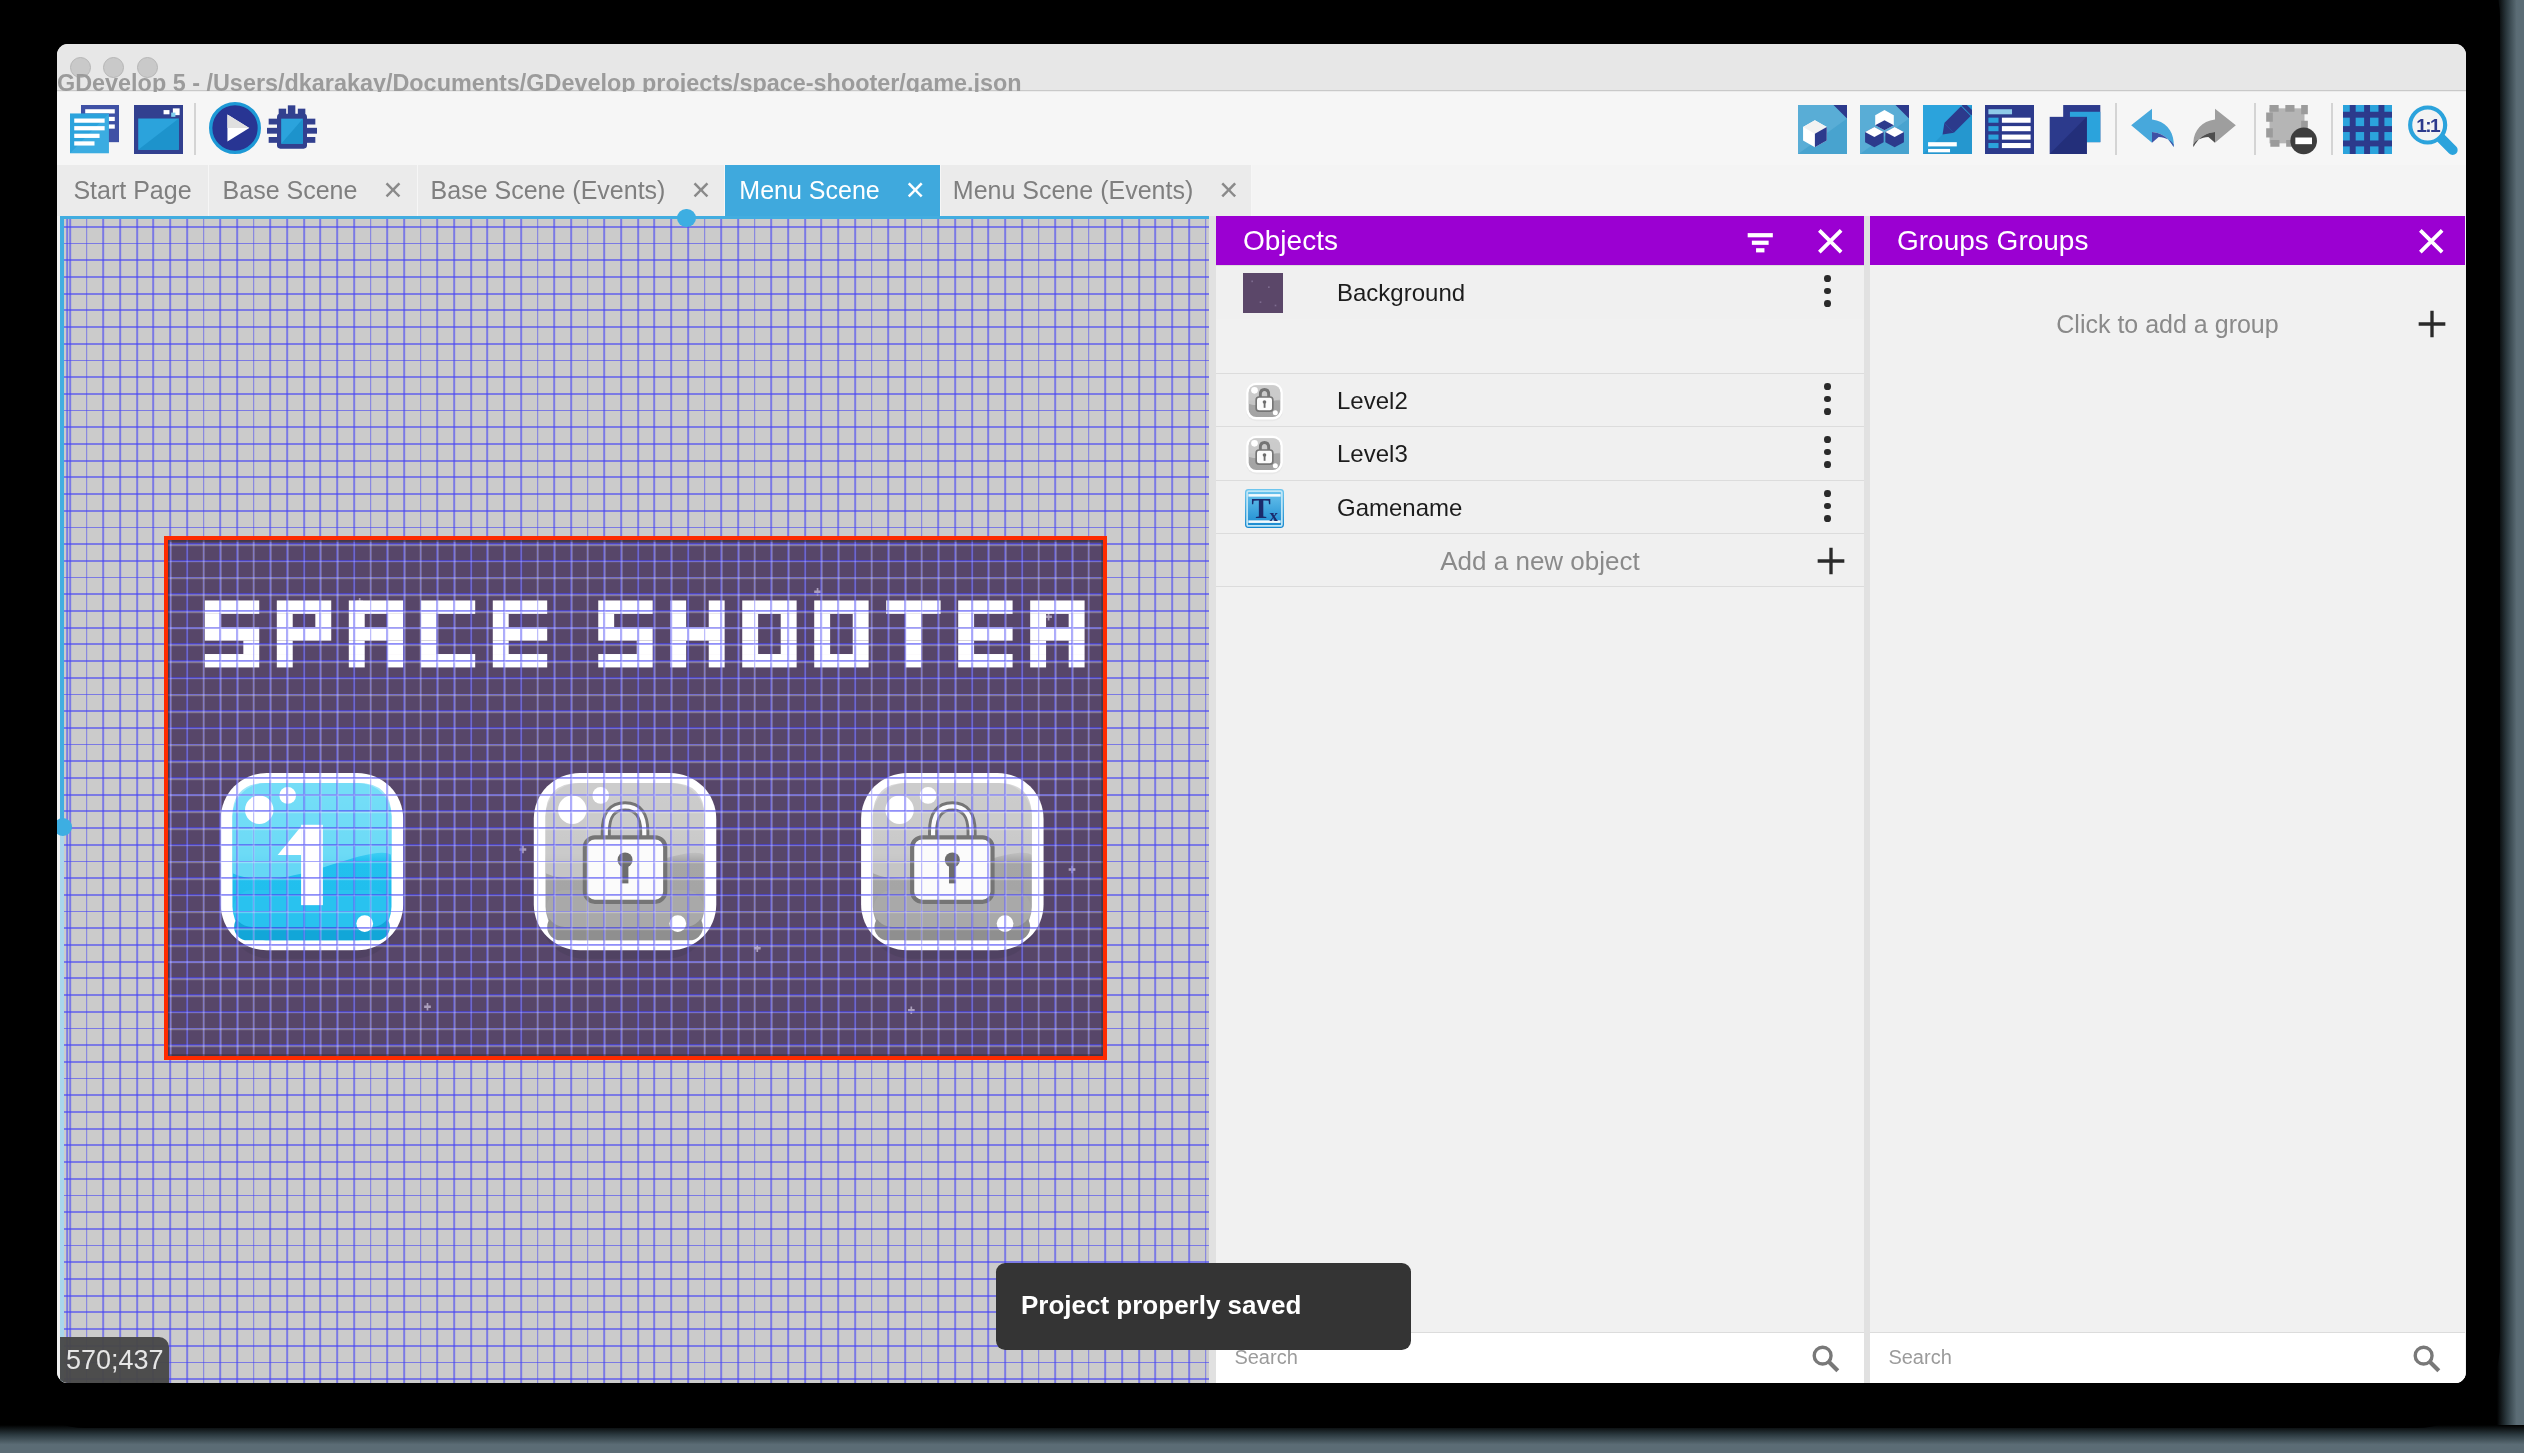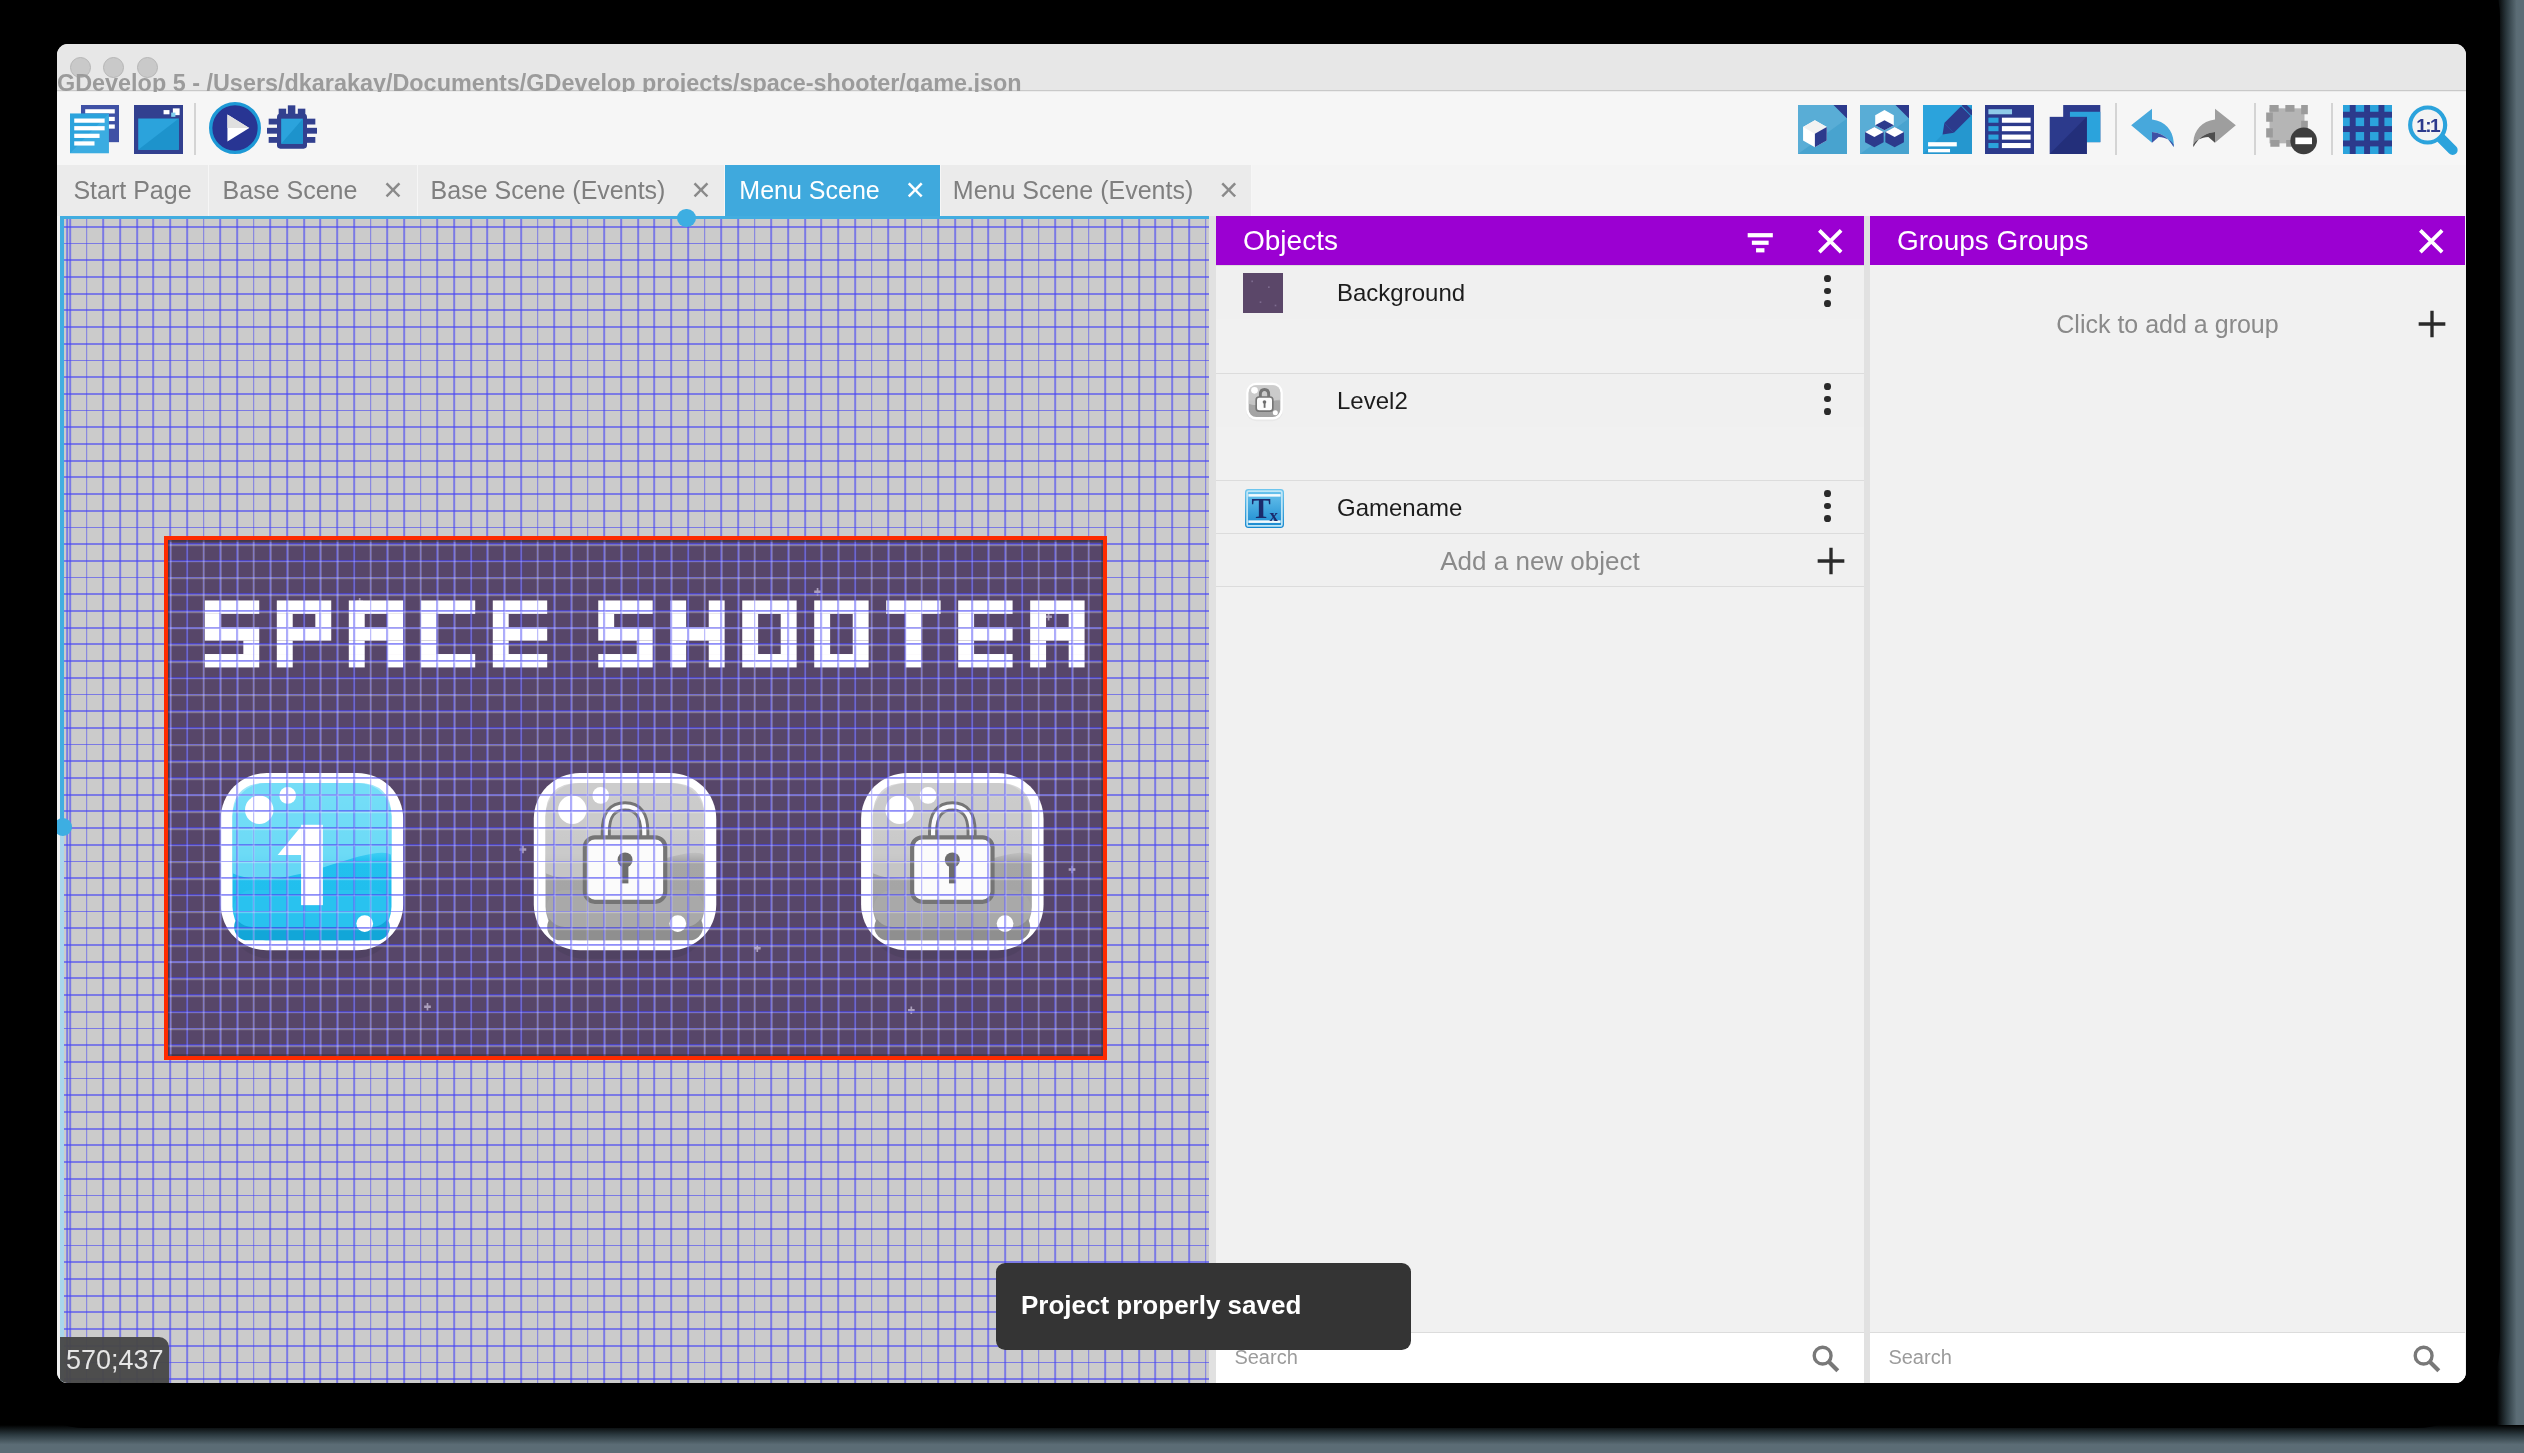--- a/index.html
+++ b/index.html
@@ -419,20 +419,40 @@
           <circle cx="23" cy="24" r="2.2" fill="#6d6d6d"></circle>
           <rect x="22" y="25" width="2.2" height="6" fill="#6d6d6d"></rect>
         </svg>
         <span class="rowlabel">Level2</span>
         <div class="kebab" style="right:33px;">
             <span></span>
             <span></span>
             <span></span>
           </div>
       </div>
+      <div class="row" style="top:210px;">
+        <svg style="position:absolute; left:28.5px; top:7.5px;" width="39" height="40" viewBox="0 0 46 48">
+          <rect x="1" y="3" width="44" height="44" rx="12" fill="#e8e8e8"></rect>
+          <rect x="1" y="1" width="44" height="44" rx="12" fill="#ffffff"></rect>
+          <rect x="4" y="4" width="38" height="38" rx="9" fill="url(#gGray)"></rect>
+          <path d="M4 26 C14 30 26 25 36 22 L42 21 L42 13 Q42 4 33 4 L13 4 Q4 4 4 13 Z" fill="#cdcdcd" opacity="0.8"></path>
+          <circle cx="11" cy="10" r="4" fill="#ffffff"></circle>
+          <circle cx="36" cy="37" r="3" fill="#ffffff"></circle>
+          <path d="M18 20 V15 Q18 9 23 9 Q28 9 28 15 V20" fill="none" stroke="#757575" stroke-width="3.5"></path>
+          <rect x="13" y="18" width="20" height="17" rx="3.5" fill="#fbfbfb" stroke="#757575" stroke-width="2"></rect>
+          <circle cx="23" cy="24" r="2.2" fill="#6d6d6d"></circle>
+          <rect x="22" y="25" width="2.2" height="6" fill="#6d6d6d"></rect>
+        </svg>
+        <span class="rowlabel">Level3</span>
+        <div class="kebab" style="right:33px;">
+            <span></span>
+            <span></span>
+            <span></span>
+          </div>
+      </div>
       <div class="row" style="top:264px;">
         <svg style="position:absolute; left:28.5px; top:7.5px;" width="39" height="39" viewBox="0 0 46 46">
           <defs>
             <linearGradient id="gTx" x1="0" y1="0" x2="0" y2="1">
               <stop offset="0" stop-color="#6ec6ee"></stop>
                 <stop offset="1" stop-color="#1788cf"></stop>
             </linearGradient>
           </defs>
           <rect x="0" y="0" width="46" height="46" rx="4" fill="url(#gTx)"></rect>
           <rect x="2.5" y="2.5" width="41" height="41" rx="2" fill="none" stroke="#bfe6f6" stroke-width="2"></rect>

